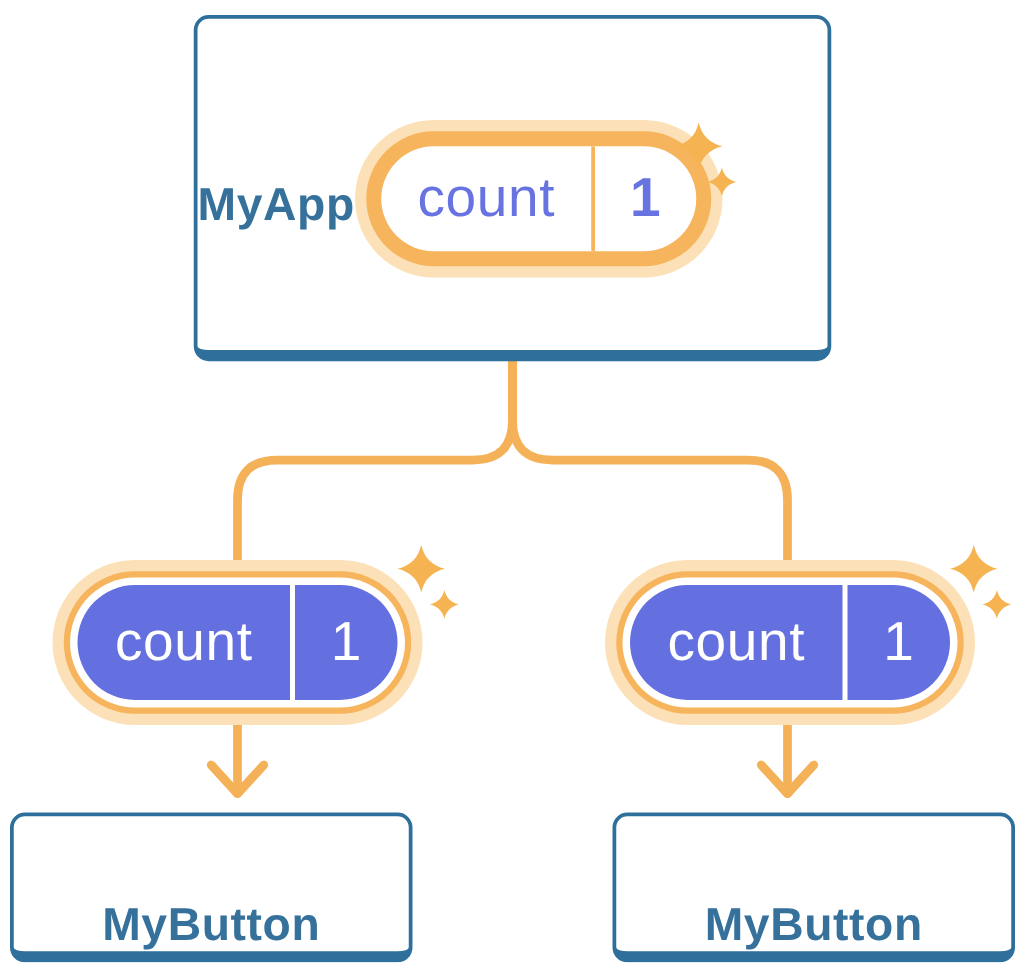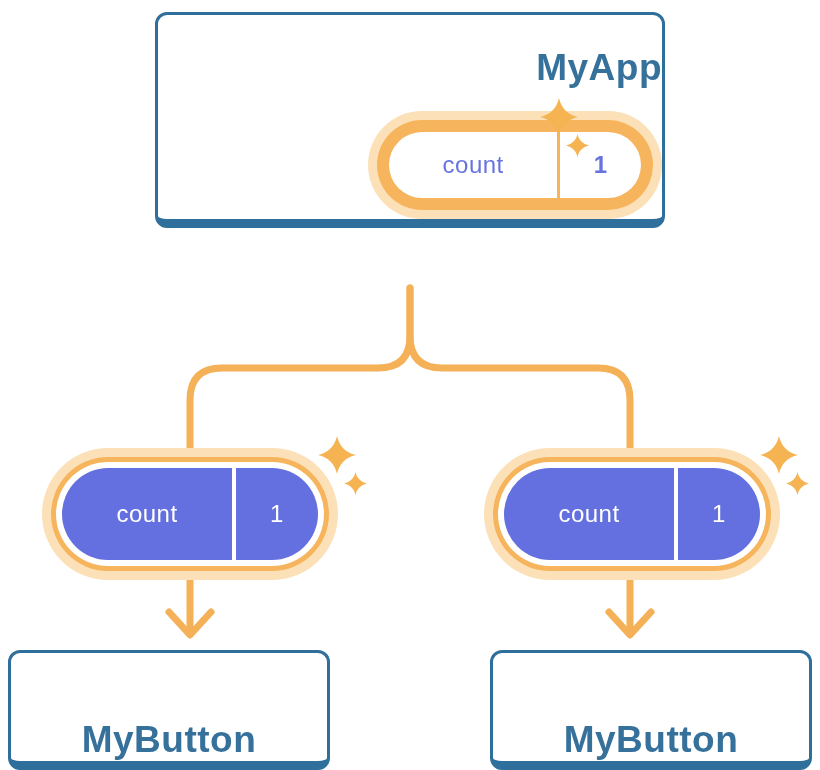--- a/index.html
+++ b/index.html
@@ -27,21 +27,21 @@
     border-bottom-width:9px;
     border-radius:12px;
   }
   .card-title{
     color:var(--blue-text);
     font-size:37px;
     font-weight:600;
     letter-spacing:.5px;
     text-align:center;
   }
-  .card-root{left:155px;top:12px;width:510px;height:216px;display:flex;flex-direction:column;align-items:flex-end}
+  .card-root{left:155px;top:12px;width:510px;height:277px;display:flex;flex-direction:row;align-items:center}
   .card-root .card-title{margin-top:32px}
   .card-leaf{display:flex;align-items:flex-end;justify-content:center}
   .card-leaf-left{left:8px;top:650px;width:322px;height:120px}
   .card-leaf-right{left:490px;top:650px;width:322px;height:120px}
 
   
   .pill{
     border-radius:999px;
     background:var(--orange-halo);
     padding:9px;
@@ -55,21 +55,21 @@
   .pill-body{
     border-radius:999px;
     display:flex;
     align-items:stretch;
     height:100%;
     overflow:hidden;
   }
   .pill-seg{display:flex;align-items:center;justify-content:center}
   .pill-seg-label{width:68%}
   .pill-seg-value{width:32%}
-  .pill-text{font-size:24px;letter-spacing:.5px}
+  .pill-text{font-size:44px;letter-spacing:.5px}
   .pill-value-text{font-weight:700}
 
   
   .pill-state{position:relative;width:294px;height:126px;margin-top:22px}
   .pill-state .pill-body{background:#ffffff}
   .pill-state .pill-seg-label{border-right:3px solid var(--orange-ring)}
   .pill-state .pill-text{color:var(--purple-text)}
 
   
   .pill-prop{position:absolute;width:296px;height:132px}

